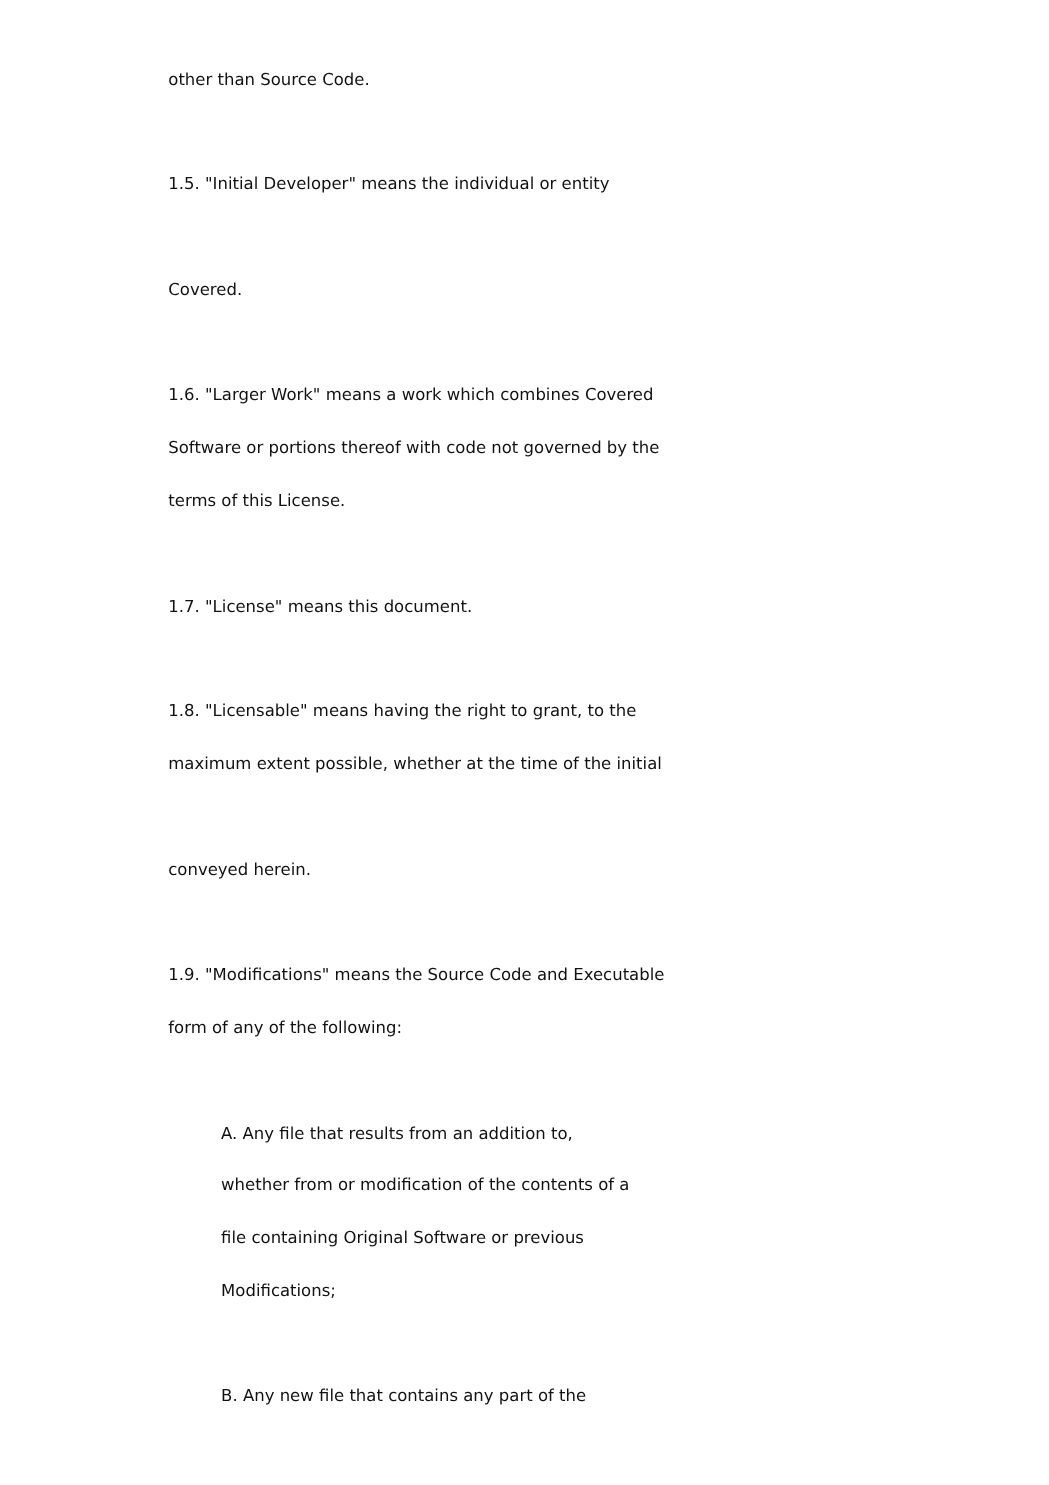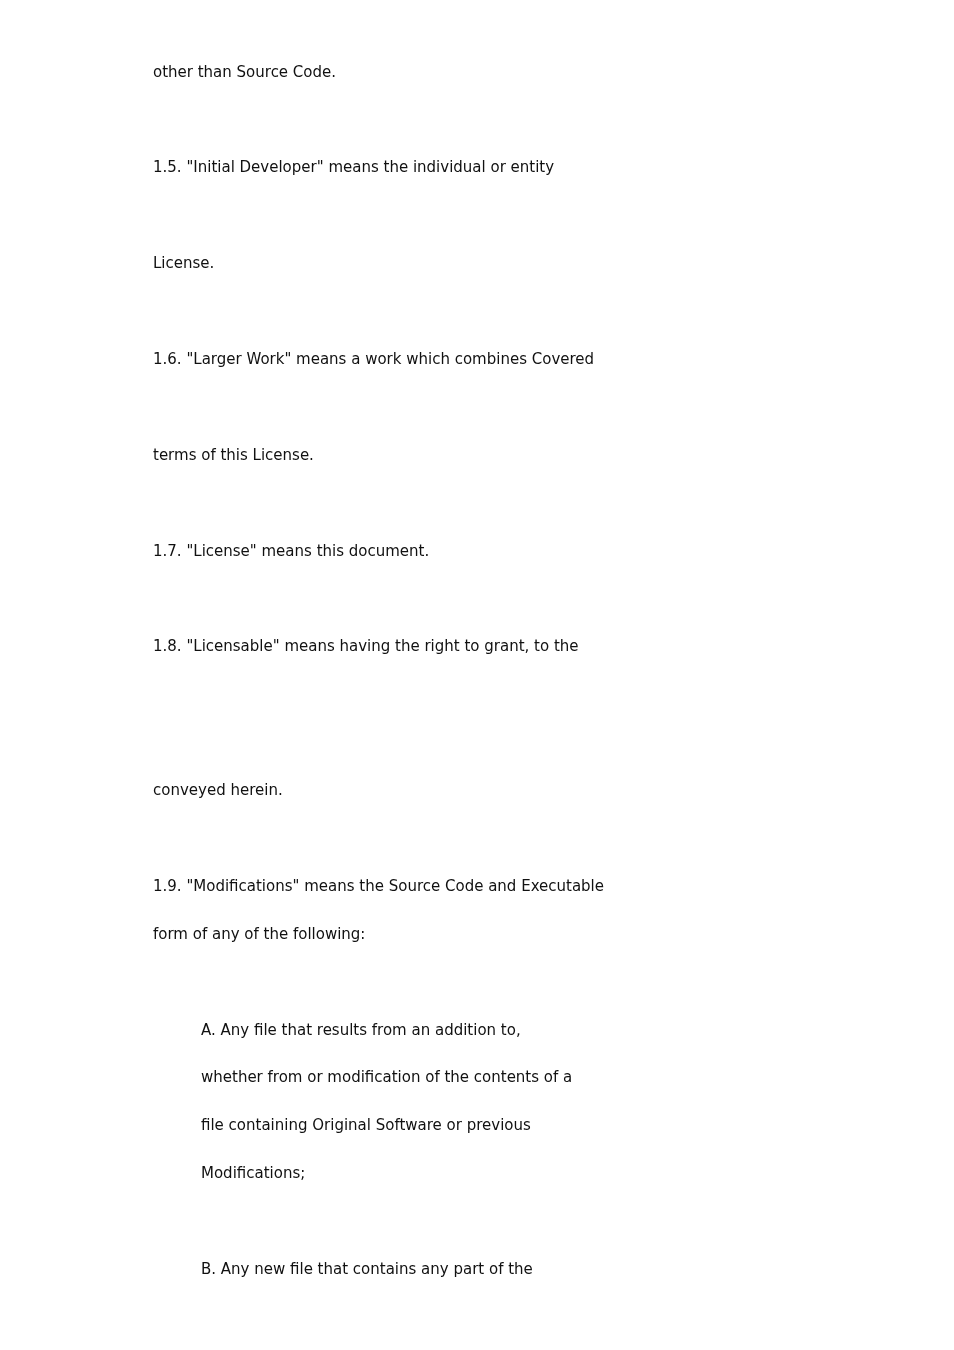--- a/index.html
+++ b/index.html
@@ -33,25 +33,27 @@
   .line.indent {
     left: 201px;
   }
 </style>
 </head>
 <body>
 
 <div class="page">
   <div class="line" style="top:62px">other than Source Code.</div>
   <div class="line" style="top:157px">1.5. "Initial Developer" means the individual or entity</div>
-  <div class="line" style="top:253px">License.</div>
+  <div class="line" style="top:253px">Covered.</div>
   <div class="line" style="top:349px">1.6. "Larger Work" means a work which combines Covered</div>
+  <div class="line" style="top:397px">Software or portions thereof with code not governed by the</div>
   <div class="line" style="top:445px">terms of this License.</div>
   <div class="line" style="top:541px">1.7. "License" means this document.</div>
   <div class="line" style="top:636px">1.8. "Licensable" means having the right to grant, to the</div>
+  <div class="line" style="top:684px">maximum extent possible, whether at the time of the initial</div>
   <div class="line" style="top:780px">conveyed herein.</div>
   <div class="line" style="top:876px">1.9. "Modifications" means the Source Code and Executable</div>
   <div class="line" style="top:924px">form of any of the following:</div>
   <div class="line indent" style="top:1020px">A. Any file that results from an addition to,</div>
   <div class="line indent" style="top:1067px">whether from or modification of the contents of a</div>
   <div class="line indent" style="top:1115px">file containing Original Software or previous</div>
   <div class="line indent" style="top:1163px">Modifications;</div>
   <div class="line indent" style="top:1259px">B. Any new file that contains any part of the</div>
 </div>
 

